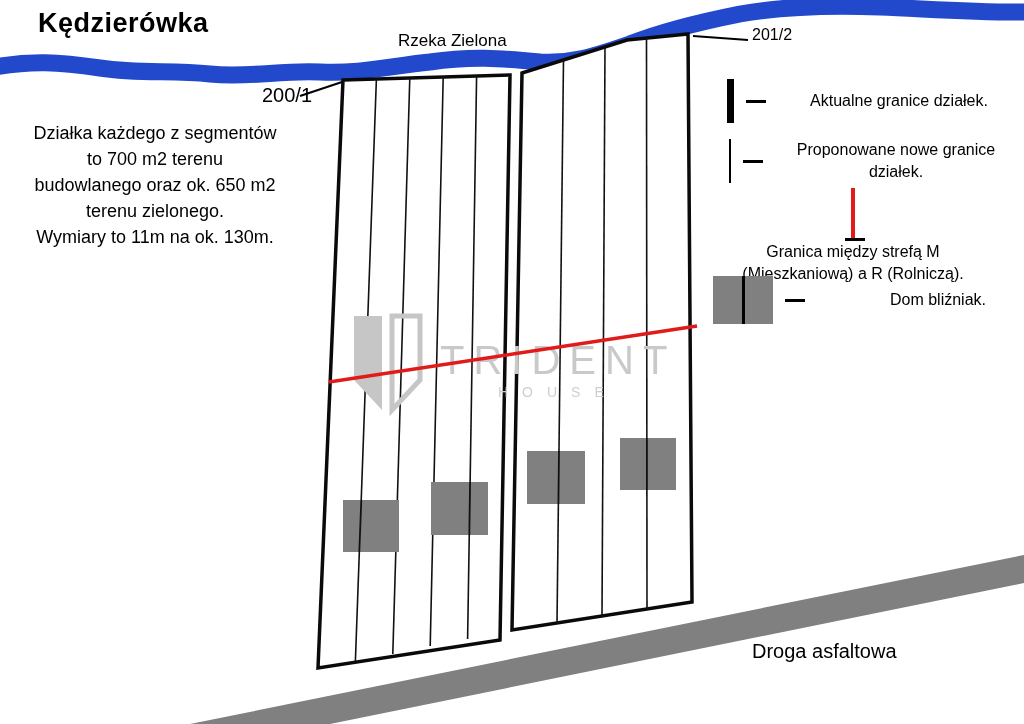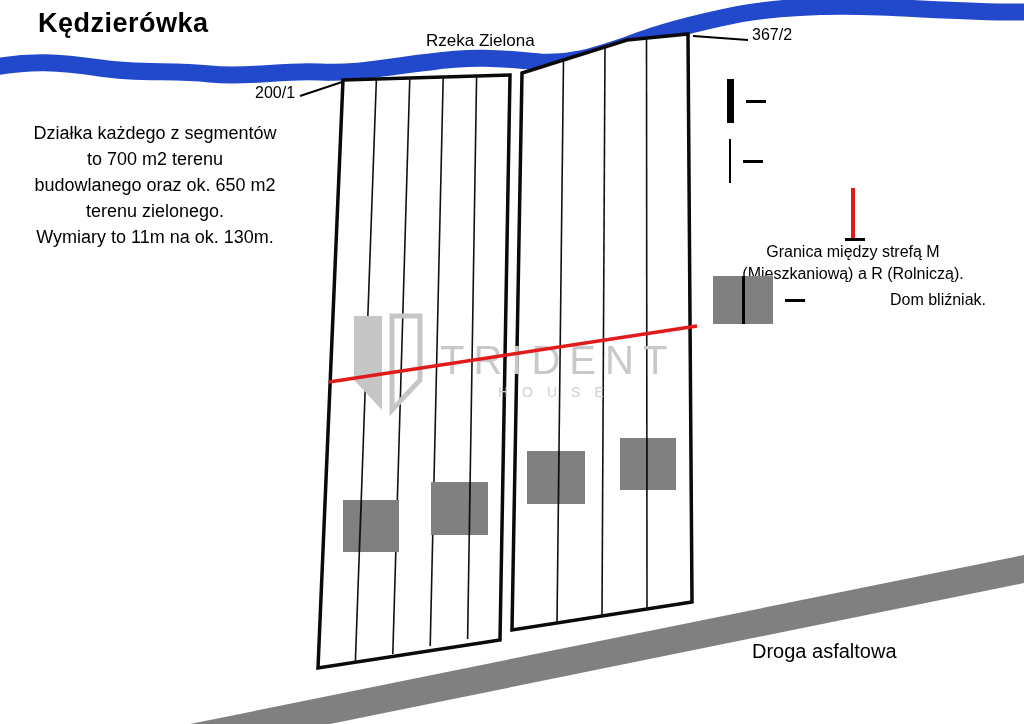--- a/index.html
+++ b/index.html
@@ -3,22 +3,22 @@
 <meta charset="utf-8">
 <style>
   html,body{margin:0;padding:0;}
   body{
     width:1024px;height:724px;position:relative;overflow:hidden;
     background:#ffffff;color:#000;
     font-family:"Liberation Sans","DejaVu Sans",sans-serif;
   }
   .abs{position:absolute;}
   #title{left:38px;top:8px;font-size:27px;font-weight:bold;letter-spacing:.5px;}
-  #river-label{left:426px;top:31px;font-size:17px;}
-  #parcel-left-label{left:255px;top:84px;font-size:16px;}
+  #river-label{left:398px;top:31px;font-size:17px;}
+  #parcel-left-label{left:262px;top:84px;font-size:20px;}
   #parcel-right-label{left:752px;top:26px;font-size:16px;}
   #description{
     left:5px;top:120px;width:300px;text-align:center;
     font-size:18px;line-height:26px;white-space:pre-line;
   }
   #road-label{left:752px;top:640px;font-size:20px;}
   .legend-row{position:absolute;display:flex;align-items:center;}
   .legend-text{width:250px;text-align:center;font-size:16px;line-height:22px;white-space:pre-line;}
   .dash{width:20px;height:3px;background:#000;margin:0 8px 0 12px;flex:none;}
   .sw-thick{width:7px;height:44px;background:#000;flex:none;}
@@ -83,35 +83,38 @@
 
   <line x1="329" y1="382" x2="697" y2="326" stroke="#e11a1a" stroke-width="3.5"></line>
 
   <line x1="300" y1="96" x2="342" y2="82" stroke="#000" stroke-width="2"></line>
   <line x1="748" y1="40" x2="693" y2="36" stroke="#000" stroke-width="2"></line>
 </svg>
 
 <div class="abs" id="title">Kędzierówka</div>
 <div class="abs" id="river-label">Rzeka Zielona</div>
 <div class="abs" id="parcel-left-label">200/1</div>
-<div class="abs" id="parcel-right-label">367/2</div>
+<div class="abs" id="parcel-right-label">201/2</div>
 <div class="abs" id="description">Działka każdego z segmentów
 to 700 m2 terenu
 budowlanego oraz ok. 650 m2
 terenu zielonego.
 Wymiary to 11m na ok. 130m.</div>
 <div class="abs" id="road-label">Droga asfaltowa</div>
 
 <div class="legend-row" id="legend-1">
   <div class="sw-thick"></div>
   <div class="dash"></div>
+  <div class="legend-text">Aktualne granice działek.</div>
 </div>
 <div class="legend-row" id="legend-2">
   <div class="sw-thin"></div>
   <div class="dash"></div>
+  <div class="legend-text">Proponowane nowe granice
+działek.</div>
 </div>
 <div class="legend-row" id="legend-3">
   <div class="sw-red"></div>
   <div class="dash"></div>
   <div class="legend-text">Granica między strefą M
 (Mieszkaniową) a R (Rolniczą).</div>
 </div>
 <div class="legend-row" id="legend-4">
   <div class="sw-house">
     <div class="sw-house-line"></div>

